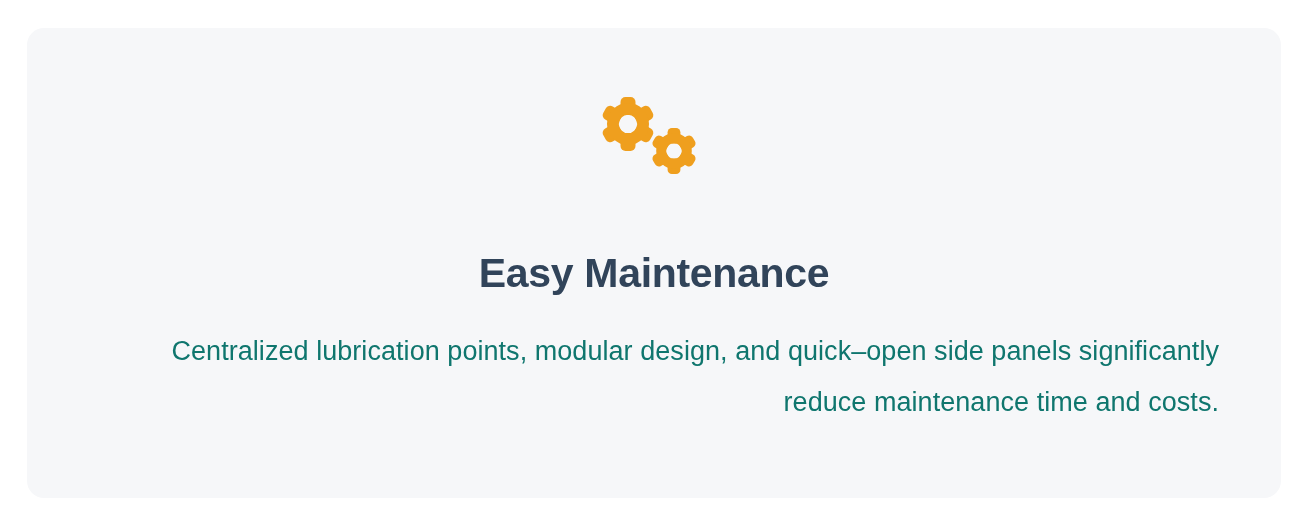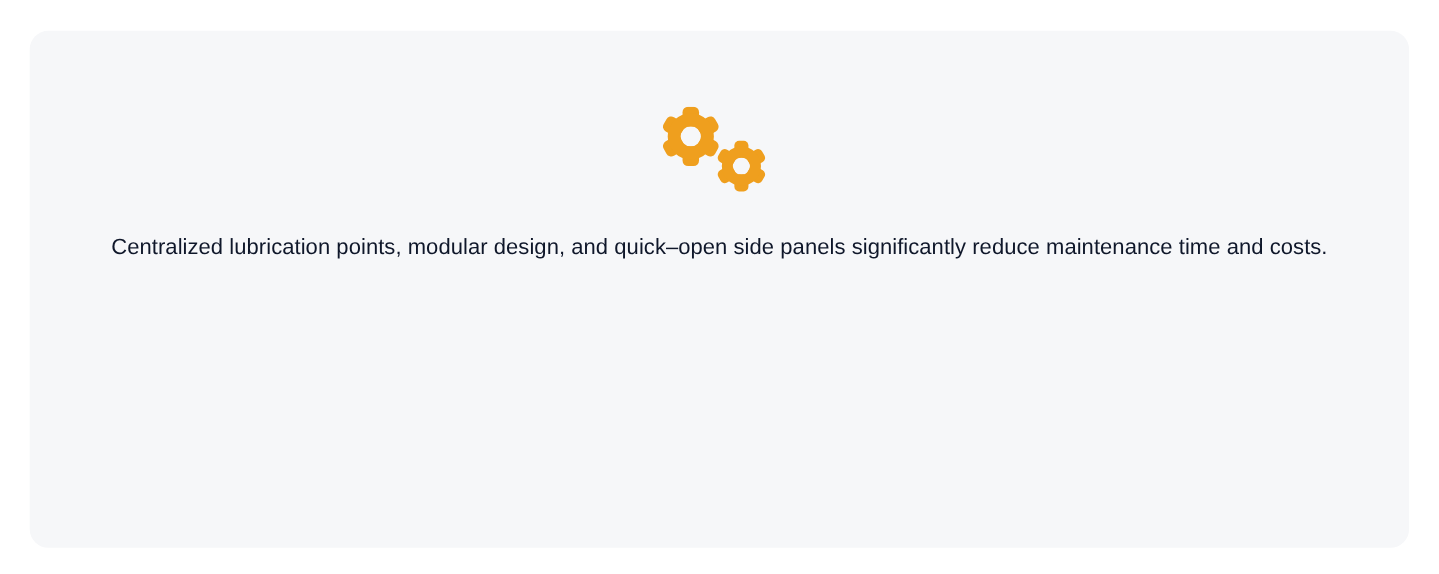--- a/index.html
+++ b/index.html
@@ -52,23 +52,23 @@
     font-weight: bold;
     color: #31445a;
     letter-spacing: -0.3px;
     text-align: center;
     line-height: 1.1;
     white-space: nowrap;
   }
 
   .card-description {
     margin-top: 30px;
-    font-size: 20px;
+    font-size: 27px;
     font-weight: normal;
-    color: #0f172a;
+    color: #0f766e;
     text-align: right;
     line-height: 1.88;
     max-width: 1130px;
     letter-spacing: 0.05px;
   }
 </style>
 </head>
 <body>
 
 <div class="page">
@@ -99,18 +99,19 @@
               <rect x="-6.4" y="-23" width="12.8" height="15.5" rx="4.3" ry="4.3" transform="rotate(180)"></rect>
               <rect x="-6.4" y="-23" width="12.8" height="15.5" rx="4.3" ry="4.3" transform="rotate(240)"></rect>
               <rect x="-6.4" y="-23" width="12.8" height="15.5" rx="4.3" ry="4.3" transform="rotate(300)"></rect>
             </g>
             <path d="M 0,-17.8 A 17.8,17.8 0 1 1 0,17.8 A 17.8,17.8 0 1 1 0,-17.8 Z M 0,-7.8 A 7.8,7.8 0 1 0 0,7.8 A 7.8,7.8 0 1 0 0,-7.8 Z" fill-rule="evenodd"></path>
           </g>
         </g>
       </svg>
     </div>
 
+    <div class="card-title">Easy Maintenance</div>
 
     <div class="card-description">Centralized lubrication points, modular design, and quick–open side panels significantly reduce maintenance time and costs.</div>
 
   </div>
 
 </div>
 
 </body></html>

